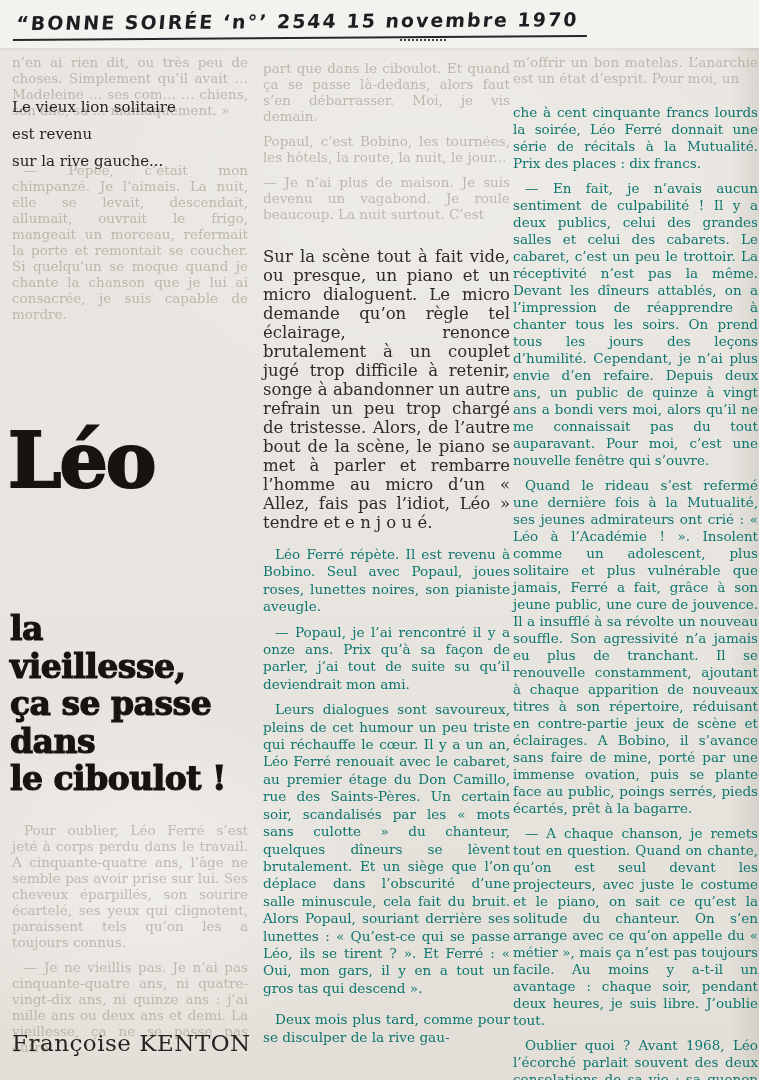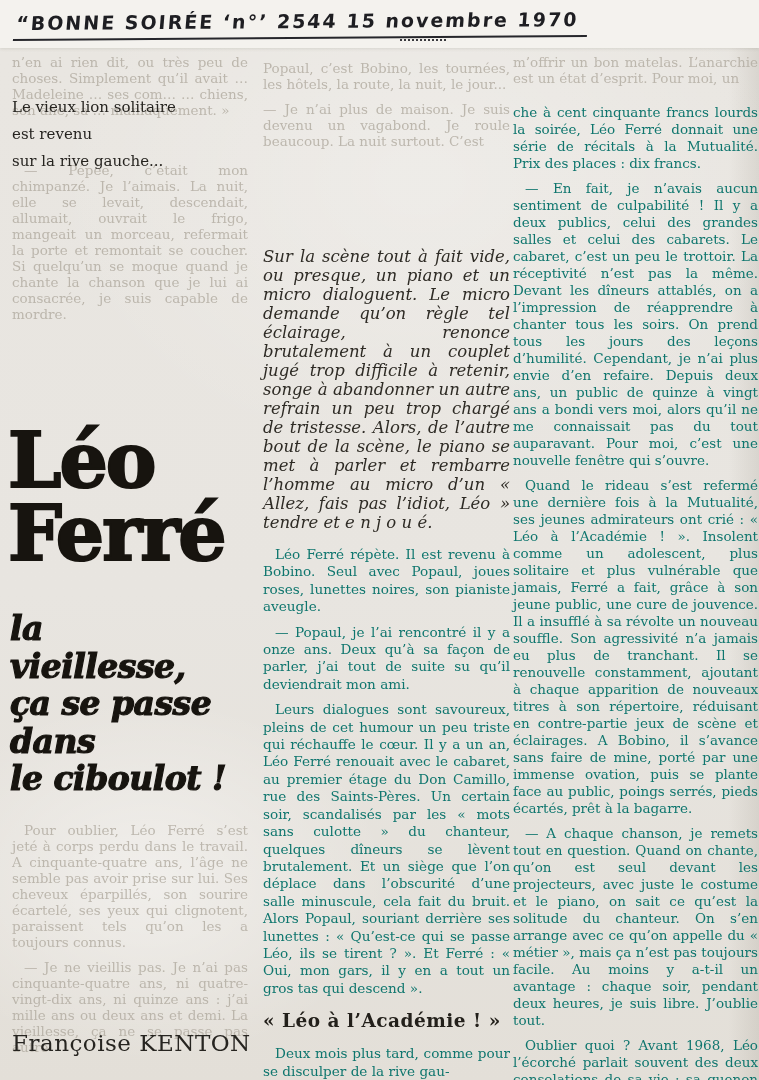--- a/index.html
+++ b/index.html
@@ -29,26 +29,26 @@
   .ghost{position:absolute;z-index:1;color:#b1aba0;opacity:.8;
     text-align:justify;font-size:13.5px;line-height:16px;}
   .ghost p{margin:0 0 9px 0;text-indent:12px;}
   .ghost.flush p{text-indent:0;}
   .kicker{position:absolute;left:12px;top:94px;width:240px;z-index:2;
     font-size:15px;line-height:27px;color:#262420;}
   .main-title{position:absolute;left:8px;top:424px;width:250px;z-index:2;
     font-size:76px;line-height:73px;font-weight:bold;color:#17140f;
     letter-spacing:-2px;-webkit-text-stroke:2.2px #17140f;}
   .subtitle{position:absolute;left:10px;top:610px;width:250px;z-index:2;
-    font-size:33px;line-height:37.5px;font-weight:bold;font-style:italic;color:#17140f;
+    font-size:33px;line-height:37.5px;font-weight:bold;color:#17140f;
     letter-spacing:-.5px;-webkit-text-stroke:1.2px #17140f;}
   .byline{position:absolute;left:12px;top:1030px;z-index:2;font-size:23px;color:#262420;letter-spacing:.5px;}
   .col-mid{position:absolute;left:263px;top:247px;width:247px;z-index:2;}
   .col-right{position:absolute;left:513px;top:104px;width:245px;z-index:2;}
-  .lead{font-size:16.5px;line-height:19px;text-align:justify;color:#2e2b25;margin:0;font-style:italic;}
+  .lead{font-size:16.5px;line-height:19px;text-align:justify;color:#2e2b25;margin:0;}
   .body-text p{font-size:13.6px;line-height:17.4px;text-align:justify;
     margin:8px 0 0 0;text-indent:12px;color:#0f766e;}
   .body-text p.flush{text-indent:0;}
   .col-mid .body-text p:first-child{margin-top:14px;}
   .section-heading{font-size:18.5px;font-weight:bold;color:#23201b;
     margin:13px 0 0 0;letter-spacing:.5px;}
   .col-right .body-text p{font-size:13.5px;line-height:17px;}
   .col-right .body-text p:first-child{margin-top:0;}
 </style>
 </head>
@@ -69,51 +69,50 @@
   <div>est revenu</div>
   <div>sur la rive gauche...</div>
 </div>
 
 <div class="ghost" style="left:12px;top:162px;width:236px;">
   <p>— Pépée, c’était mon chimpanzé. Je l’aimais. La nuit, elle se levait, descendait, allumait, ouvrait le frigo, mangeait un morceau, refermait la porte et remontait se coucher. Si quelqu’un se moque quand je chante la chanson que je lui ai consacrée, je suis capable de mordre.</p>
 </div>
 
 <div class="main-title">
   <div>Léo</div>
-  <div>Ferré</div>
 </div>
 
 <div class="subtitle">
   <div>la</div>
   <div>vieillesse,</div>
   <div>ça se passe</div>
   <div>dans</div>
   <div>le ciboulot !</div>
 </div>
 
 <div class="ghost" style="left:12px;top:822px;width:236px;">
   <p>Pour oublier, Léo Ferré s’est jeté à corps perdu dans le travail. A cinquante-quatre ans, l’âge ne semble pas avoir prise sur lui. Ses cheveux éparpillés, son sourire écartelé, ses yeux qui clignotent, paraissent tels qu’on les a toujours connus.</p>
   <p>— Je ne vieillis pas. Je n’ai pas cinquante-quatre ans, ni quatre-vingt-dix ans, ni quinze ans : j’ai mille ans ou deux ans et demi. La vieillesse, ça ne se passe pas autre</p>
 </div>
 
 <div class="byline">Françoise KENTON</div>
 
 <div class="ghost flush" style="left:263px;top:60px;width:247px;">
+  <p>part que dans le ciboulot. Et quand ça se passe là-dedans, alors faut s’en débarrasser. Moi, je vis demain.</p>
   <p>Popaul, c’est Bobino, les tournées, les hôtels, la route, la nuit, le jour...</p>
   <p>— Je n’ai plus de maison. Je suis devenu un vagabond. Je roule beaucoup. La nuit surtout. C’est</p>
 </div>
 
 <div class="col-mid">
   <p class="lead">Sur la scène tout à fait vide, ou presque, un piano et un micro dialoguent. Le micro demande qu’on règle tel éclairage, renonce brutalement à un couplet jugé trop difficile à retenir, songe à abandonner un autre refrain un peu trop chargé de tristesse. Alors, de l’autre bout de la scène, le piano se met à parler et rembarre l’homme au micro d’un « Allez, fais pas l’idiot, Léo » tendre et e n j o u é.</p>
   <div class="body-text">
     <p>Léo Ferré répète. Il est revenu à Bobino. Seul avec Popaul, joues roses, lunettes noires, son pianiste aveugle.</p>
-    <p>— Popaul, je l’ai rencontré il y a onze ans. Deux qu’à sa façon de parler, j’ai tout de suite su qu’il deviendrait mon ami.</p>
+    <p>— Popaul, je l’ai rencontré il y a onze ans. Prix qu’à sa façon de parler, j’ai tout de suite su qu’il deviendrait mon ami.</p>
     <p>Leurs dialogues sont savoureux, pleins de cet humour un peu triste qui réchauffe le cœur. Il y a un an, Léo Ferré renouait avec le cabaret, au premier étage du Don Camillo, rue des Saints-Pères. Un certain soir, scandalisés par les « mots sans culotte » du chanteur, quelques dîneurs se lèvent brutalement. Et un siège que l’on déplace dans l’obscurité d’une salle minuscule, cela fait du bruit. Alors Popaul, souriant derrière ses lunettes : « Qu’est-ce qui se passe Léo, ils se tirent ? ». Et Ferré : « Oui, mon gars, il y en a tout un gros tas qui descend ».</p>
   </div>
-  <div class="section-heading">« Léo à l’Académie ! »</div>
   <div class="body-text">
     <p>Deux mois plus tard, comme pour se disculper de la rive gau-</p>
   </div>
 </div>
 
 <div class="ghost flush" style="left:513px;top:54px;width:245px;">
   <p>m’offrir un bon matelas. L’anarchie est un état d’esprit. Pour moi, un</p>
 </div>
 
 <div class="col-right">

